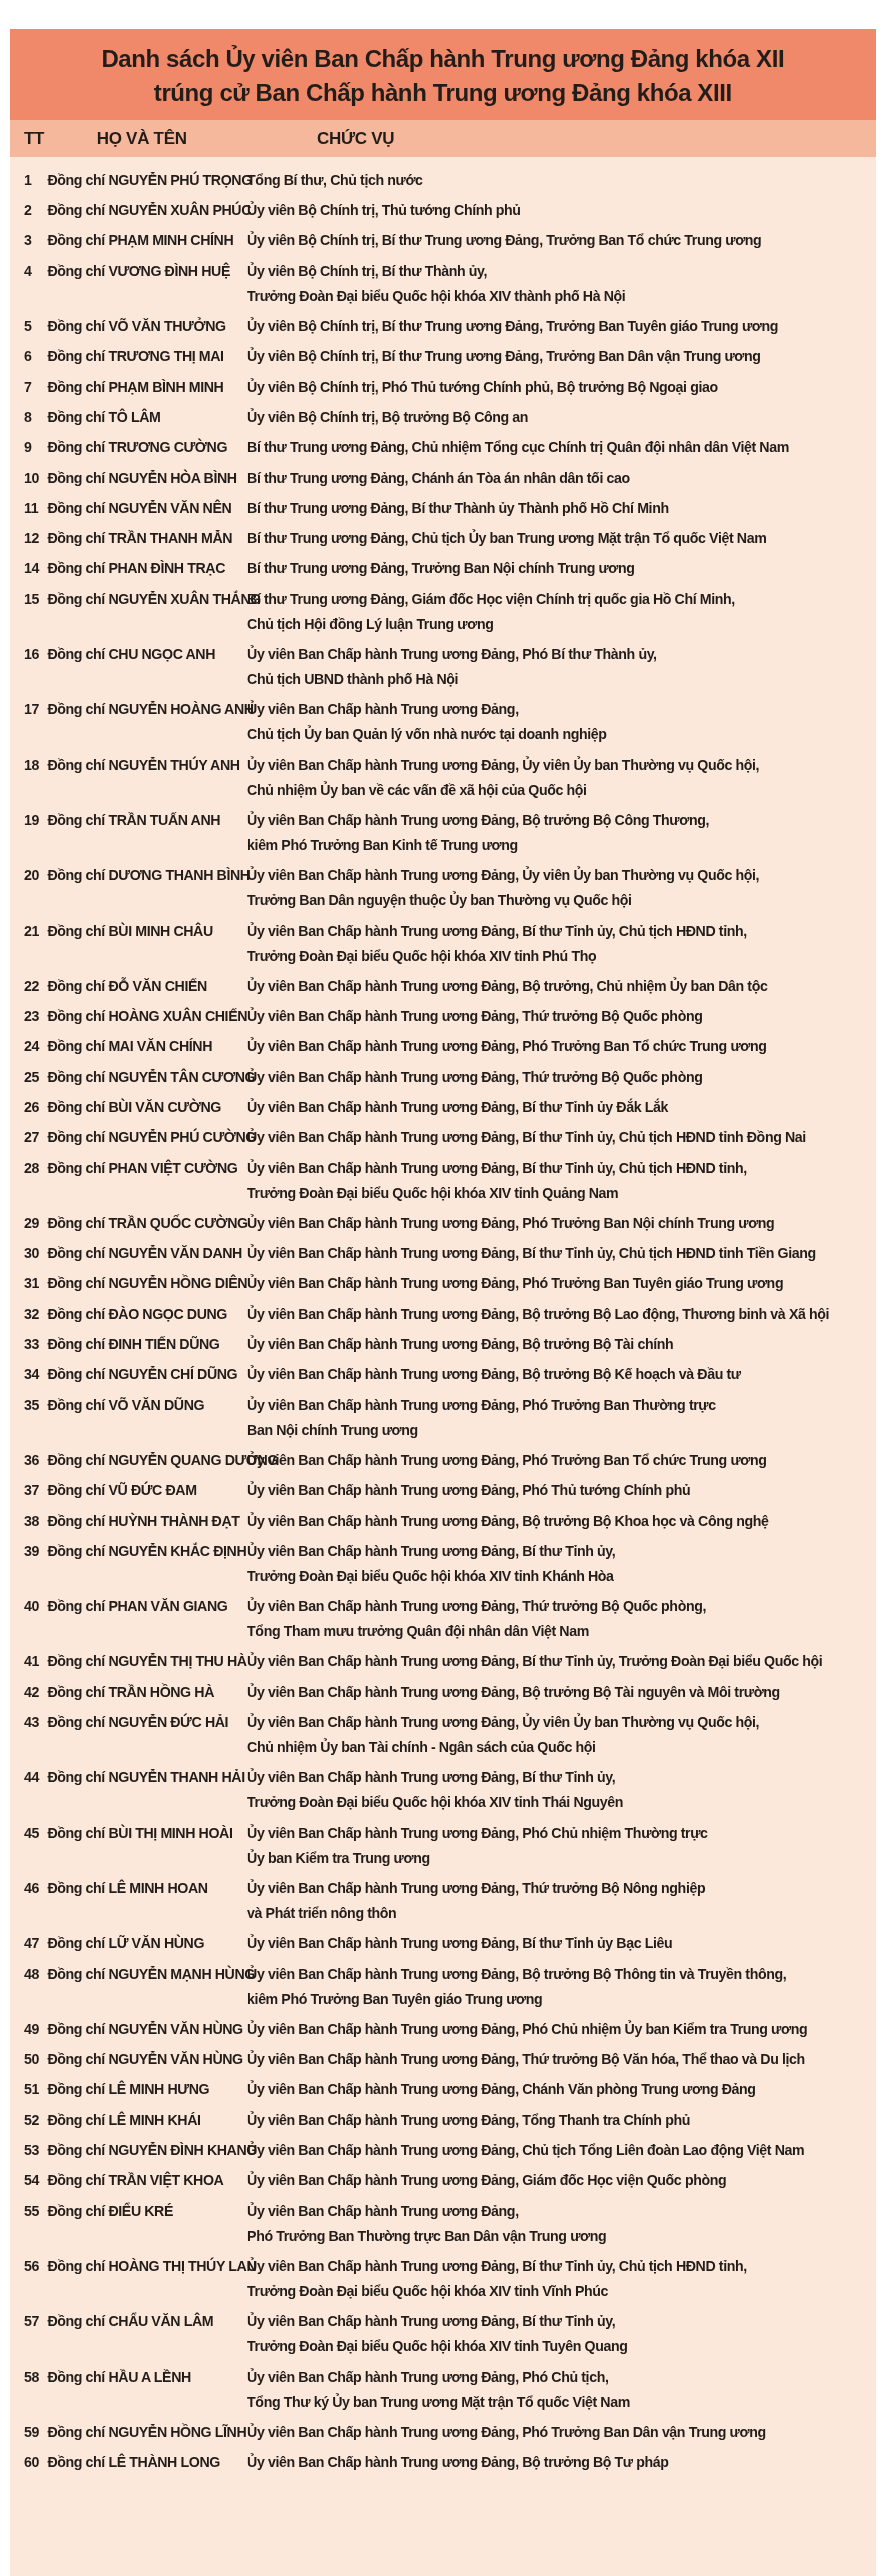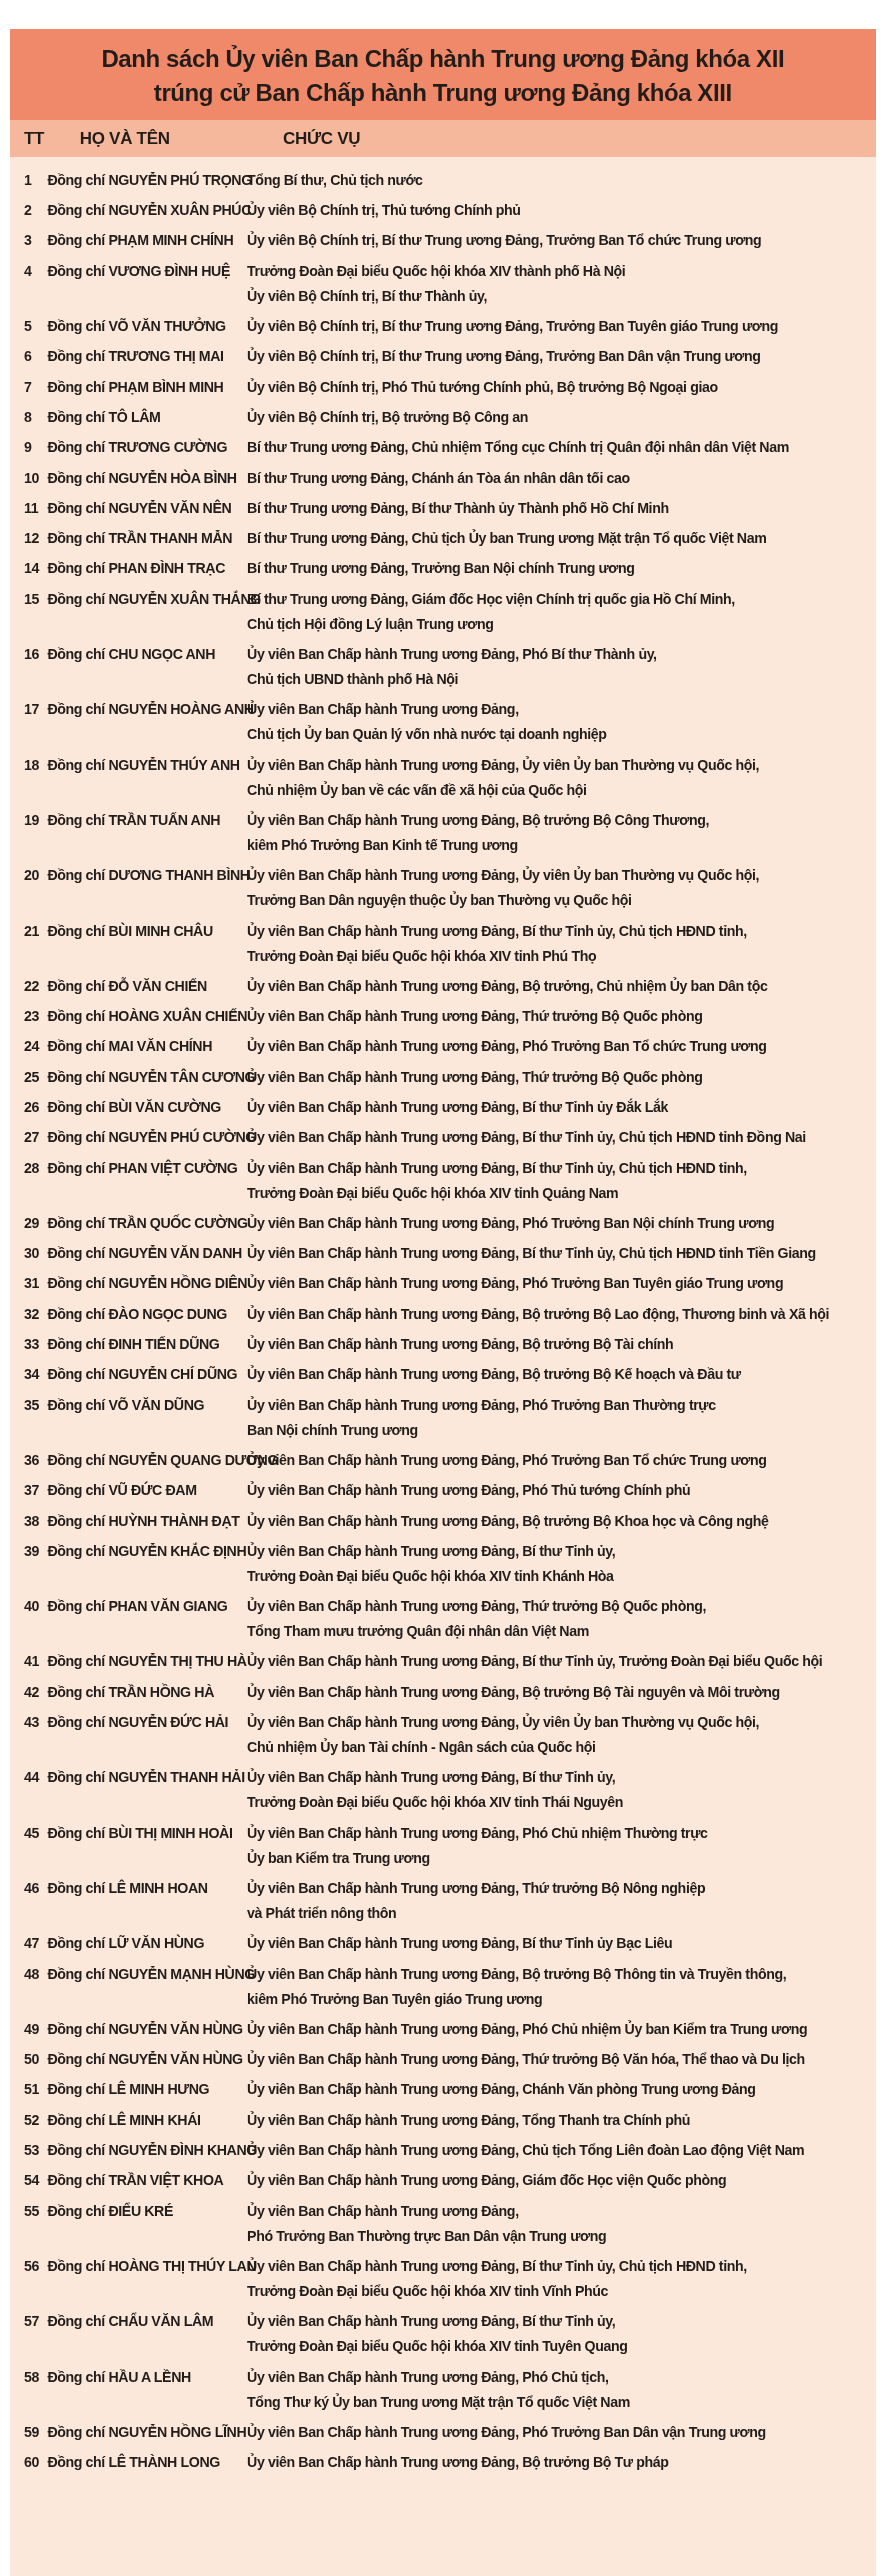--- a/index.html
+++ b/index.html
@@ -27,20 +27,21 @@
   }
   .cols-band{
     background:var(--header-band);
     height:37px;
     display:flex;
     align-items:center;
     color:var(--text);
     font-weight:bold;
     font-size:17px;
     letter-spacing:-0.3px;
+    gap:17px;
   }
   .cols-band .col-no{width:34px;padding-left:14.2px;flex:0 0 auto;}
   .cols-band .col-name{width:198px;padding-left:36px;flex:0 0 auto;}
   .cols-band .col-pos{flex:1;padding-left:5.3px;margin-left:36px;}
   .rows{
     padding:10.7px 5.3px 0 0;
   }
   .member-row{
     display:flex;
     align-items:flex-start;
@@ -103,22 +104,22 @@
             <div class="pos-line">Ủy viên Bộ Chính trị, Bí thư Trung ương Đảng, Trưởng Ban Tổ chức Trung ương</div>
           </div>
   </div>
 
   <div class="member-row">
     <div class="no">4</div>
     <div class="name">
       <span>Đồng chí</span> <span>VƯƠNG ĐÌNH HUỆ</span>
     </div>
     <div class="pos">
+            <div class="pos-line">Ủy viên Bộ Chính trị, Bí thư Thành ủy,</div>
             <div class="pos-line">Trưởng Đoàn Đại biểu Quốc hội khóa XIV thành phố Hà Nội</div>
-            <div class="pos-line">Ủy viên Bộ Chính trị, Bí thư Thành ủy,</div>
           </div>
   </div>
 
   <div class="member-row">
     <div class="no">5</div>
     <div class="name">
       <span>Đồng chí</span> <span>VÕ VĂN THƯỞNG</span>
     </div>
     <div class="pos">
             <div class="pos-line">Ủy viên Bộ Chính trị, Bí thư Trung ương Đảng, Trưởng Ban Tuyên giáo Trung ương</div>

